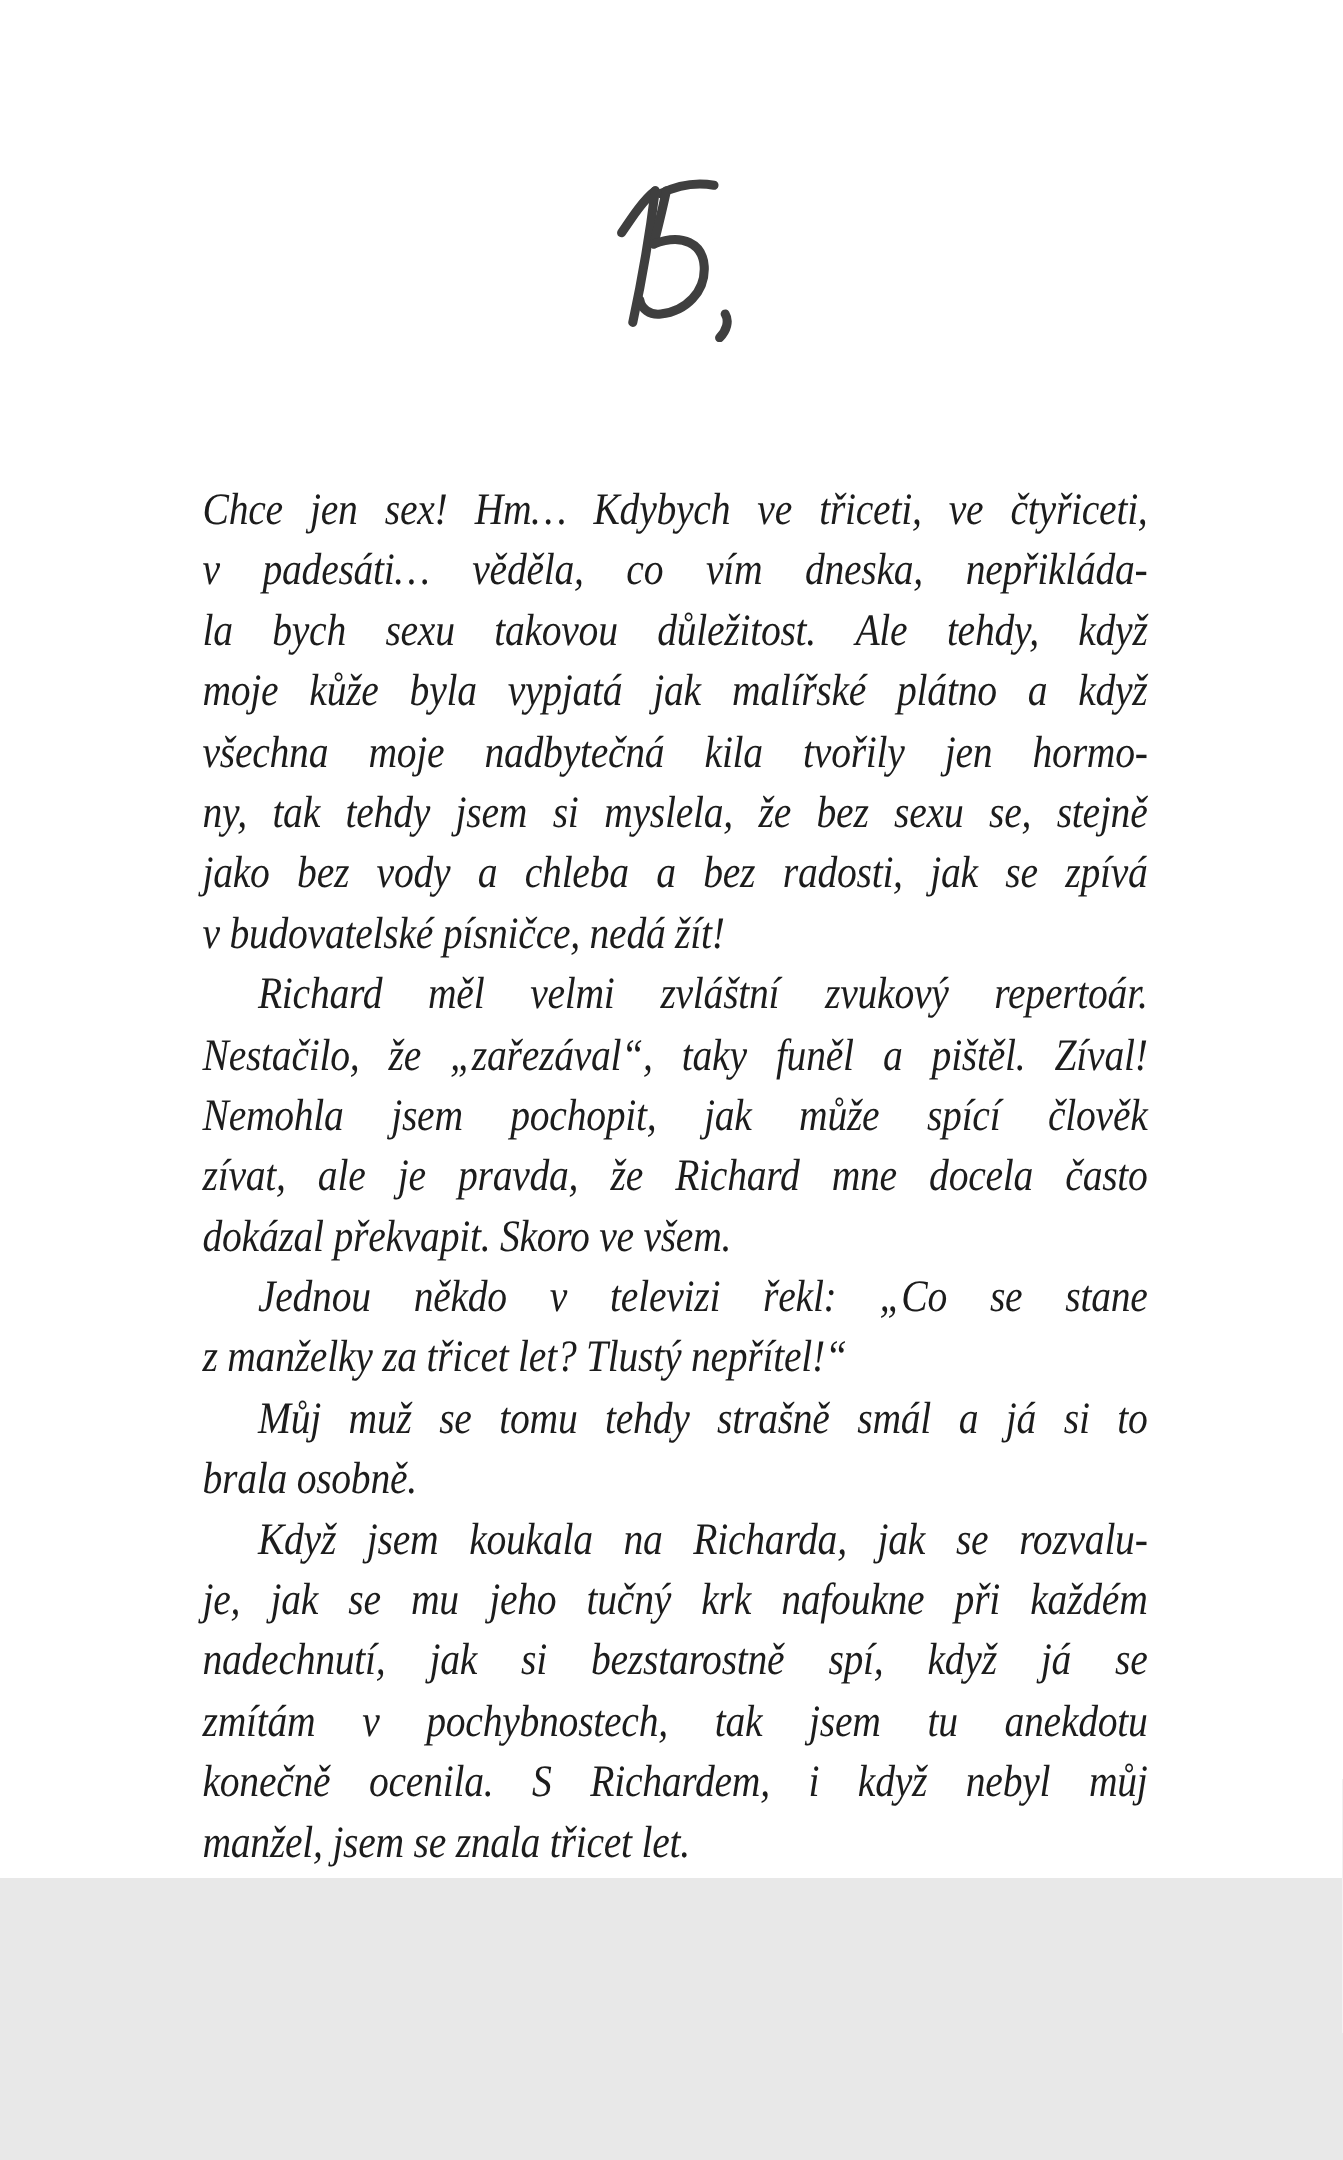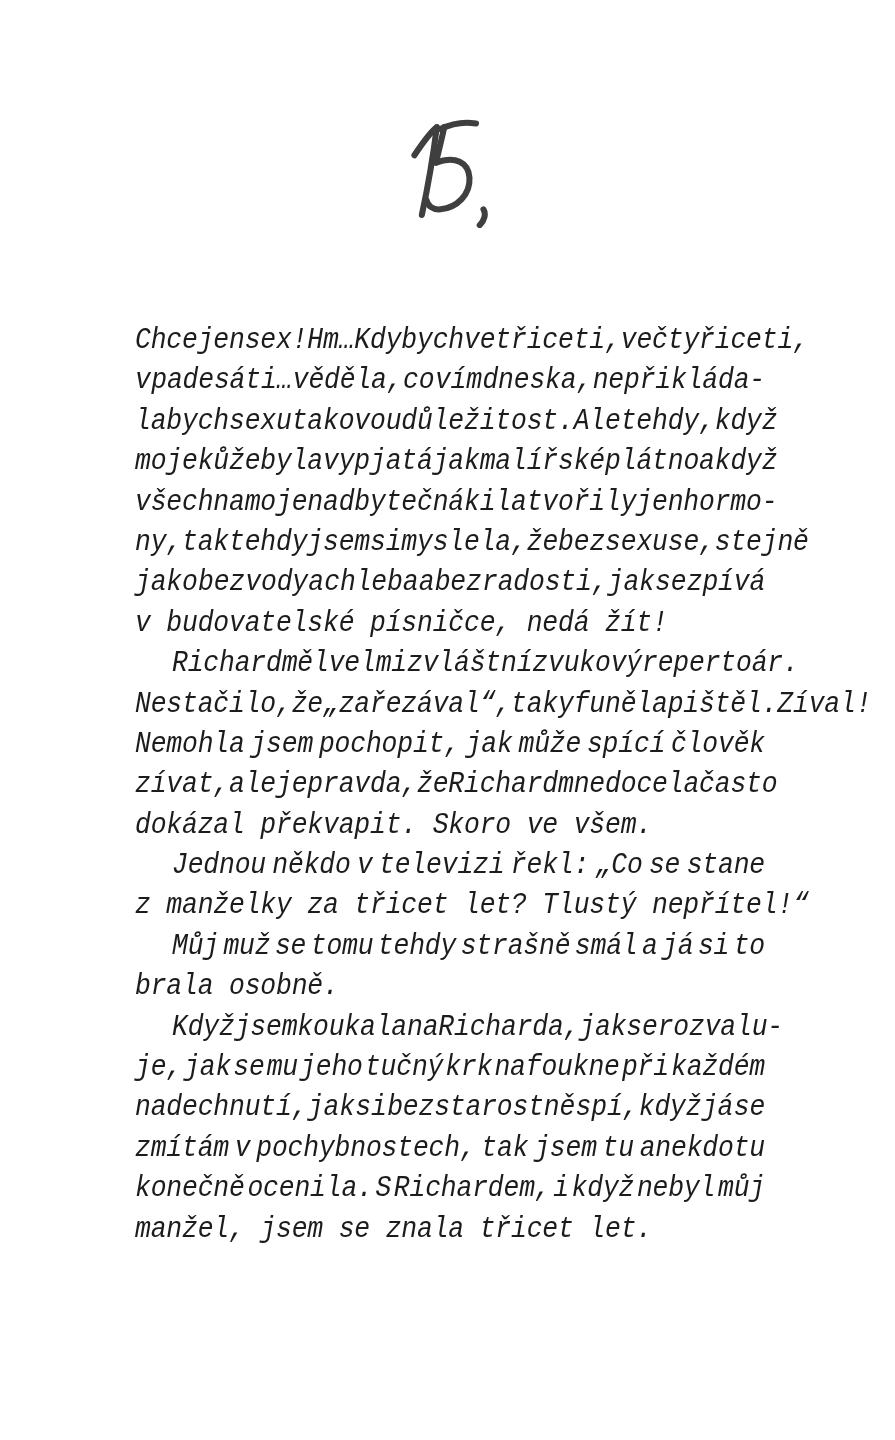--- a/index.html
+++ b/index.html
@@ -1,24 +1,24 @@
 <!DOCTYPE html>
 <html><head>
 <meta charset="utf-8">
 <style>
   * { box-sizing: border-box; }
   html, body { margin: 0; padding: 0; background: #e8e8e8; }
   .page {
     position: relative;
     width: 895px;
-    height: 1440px;
+    height: 1252px;
     margin: 0 auto;
     background: #ffffff;
     overflow: hidden;
-    font-family: Liberation Mono, monospace;
+    font-family: Liberation Serif, serif;
   }
   .chapter-wrap {
     position: absolute;
     top: 116px;
     left: 0;
     right: 0;
     display: flex;
     justify-content: center;
   }
   .chapter-wrap svg { display: block; }

